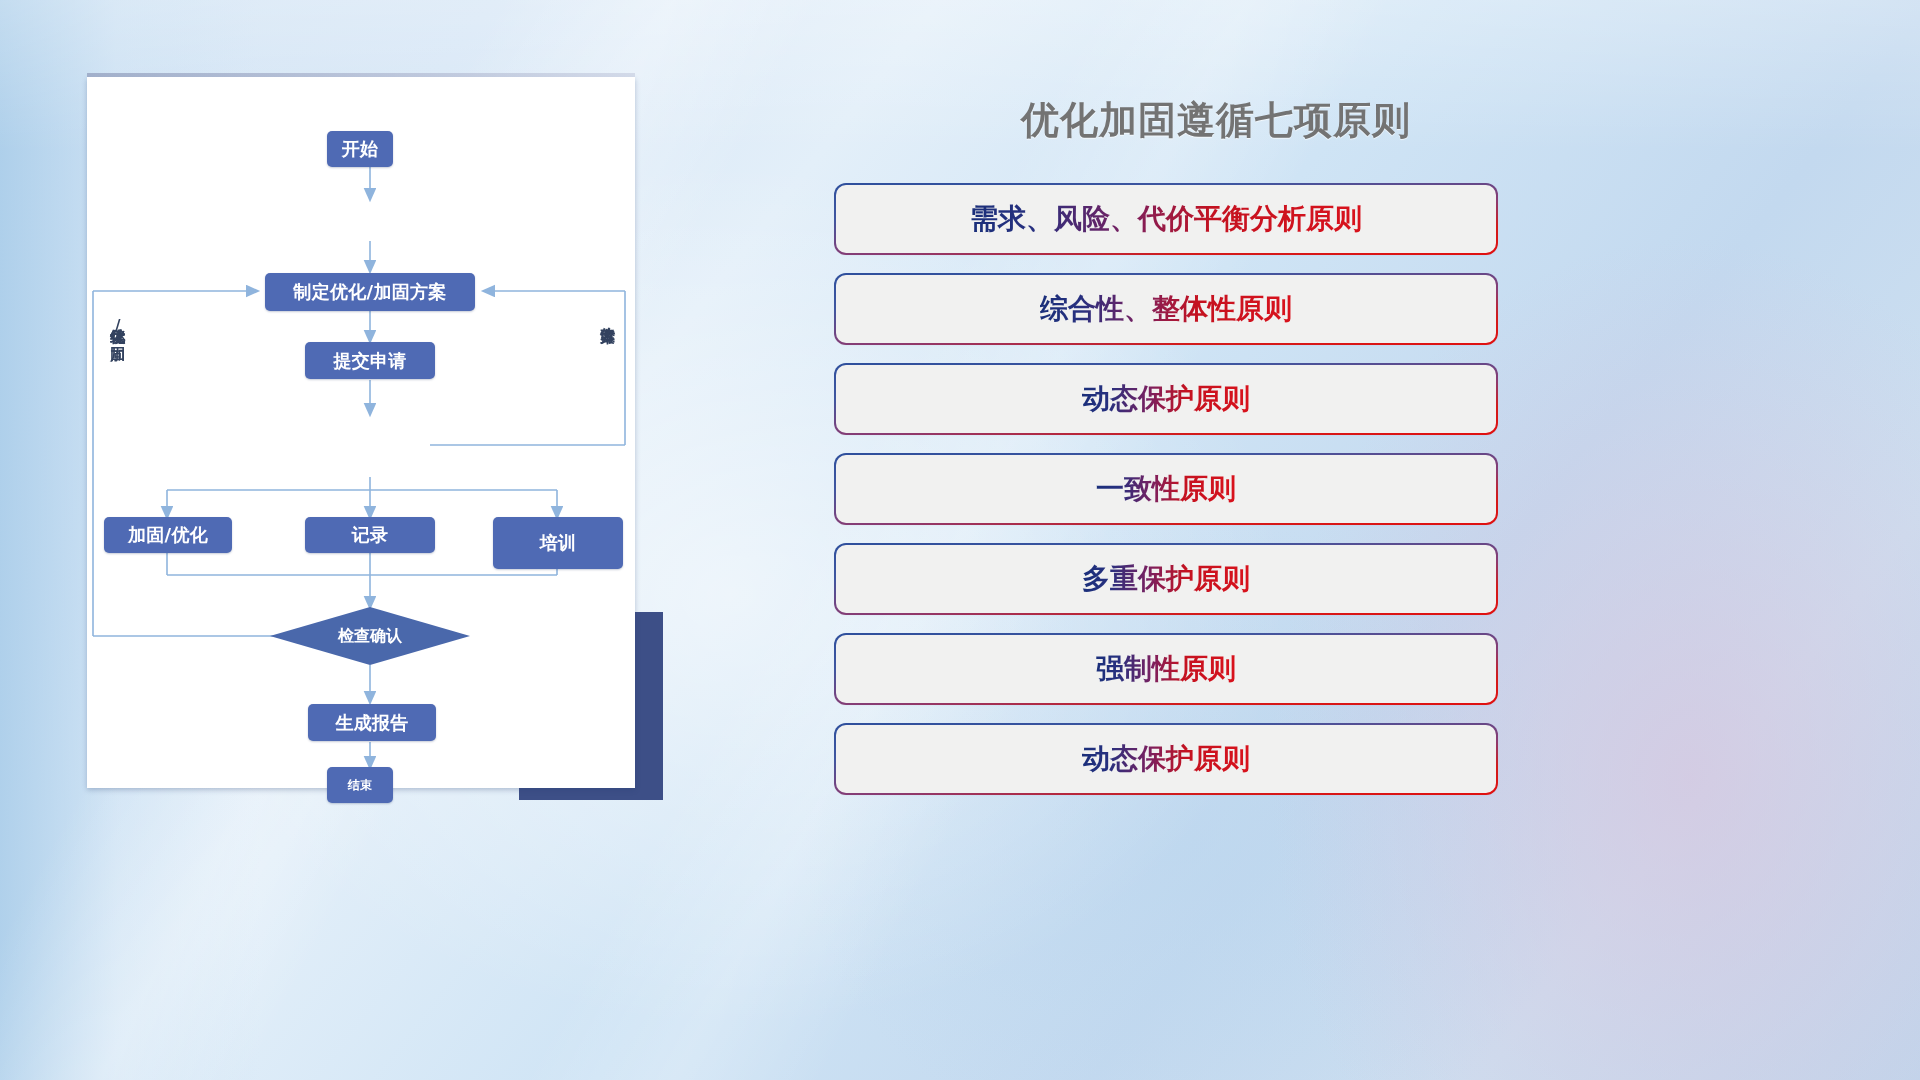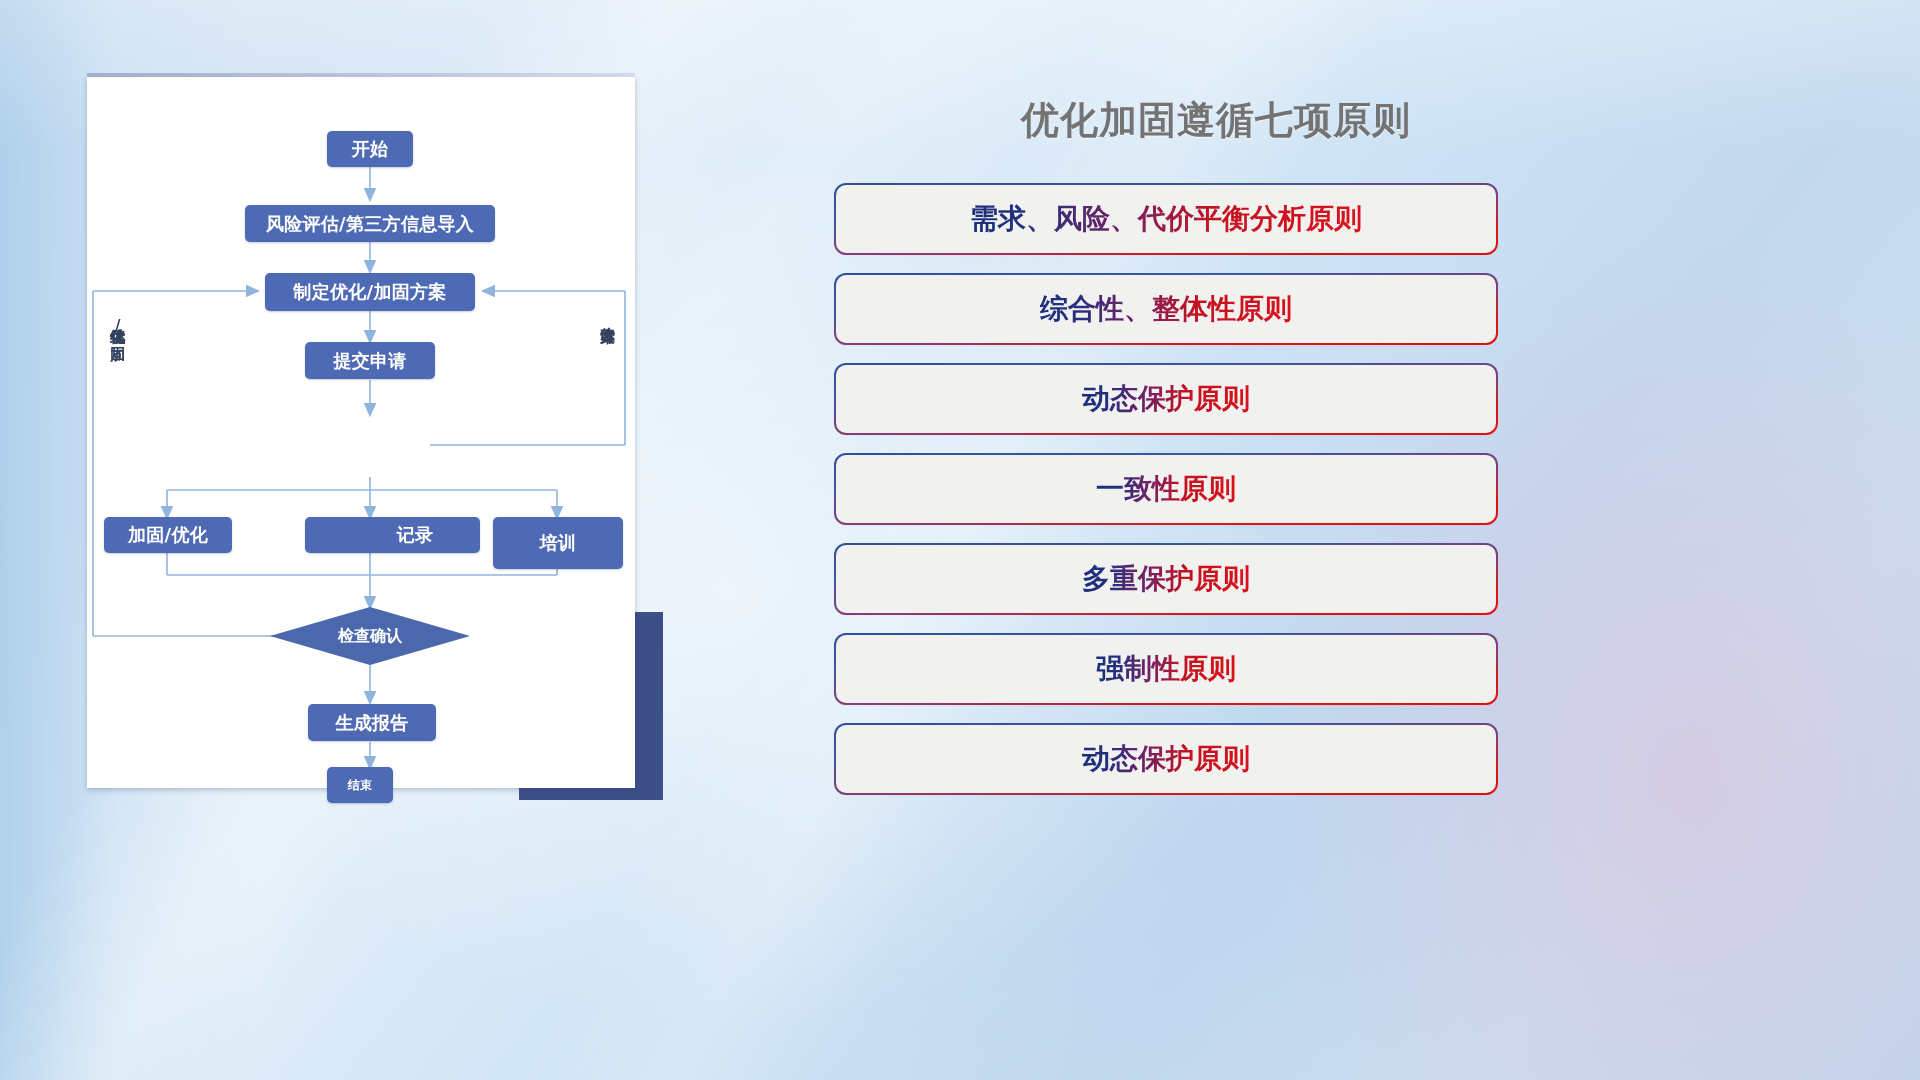--- a/index.html
+++ b/index.html
@@ -118,42 +118,39 @@
       <line x1="224" y1="559" x2="6" y2="559"></line>
       <line x1="6" y1="559" x2="6" y2="214"></line>
       <line x1="6" y1="214" x2="170" y2="214" marker-end="url(#ah)"></line>
 
       <line x1="343" y1="368" x2="538" y2="368"></line>
       <line x1="538" y1="368" x2="538" y2="214"></line>
       <line x1="538" y1="214" x2="397" y2="214" marker-end="url(#ah)"></line>
     </g>
   </svg>
 
-  <div class="node" style="left:240px;top:54px;width:86px;height:36px;font-size:18px;">
+  <div class="node" style="left:240px;top:54px;width:66px;height:36px;font-size:18px;">
     <span>开始</span>
   </div>
 
-  <div class="node" style="left:158px;top:128px;width:250px;height:37px;font-size:18px;">
-    <span>风险评估/第三方信息导入</span>
-  </div>
 
   <div class="node" style="left:178px;top:196px;width:210px;height:38px;font-size:18px;">
     <span>制定优化/加固方案</span>
   </div>
 
   <div class="node" style="left:218px;top:265px;width:130px;height:37px;font-size:18px;">
     <span>提交申请</span>
   </div>
 
 
   <div class="node" style="left:17px;top:440px;width:128px;height:36px;font-size:18px;">
     <span>加固/优化</span>
   </div>
 
-  <div class="node" style="left:218px;top:440px;width:130px;height:36px;font-size:18px;padding-left:45px;">
+  <div class="node" style="left:218px;top:440px;width:130px;height:36px;font-size:18px;">
     <span>记录</span>
   </div>
 
   <div class="node" style="left:406px;top:440px;width:130px;height:52px;font-size:18px;">
     <span>培训</span>
   </div>
 
   <div class="diamond" style="left:183px;top:530px;width:200px;height:58px;font-size:16px;">
     <div class="dshape"></div>
     <span>检查确认</span>

